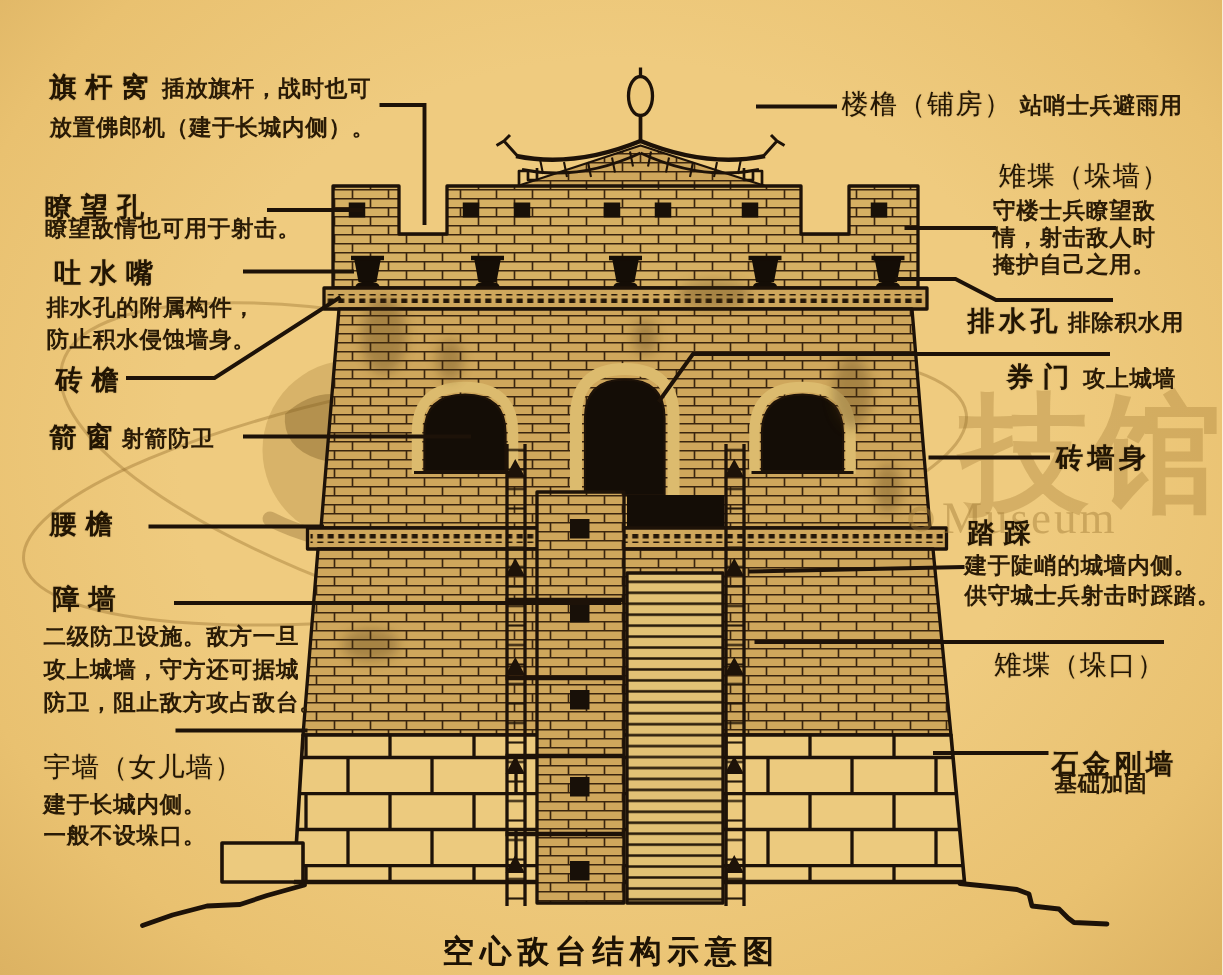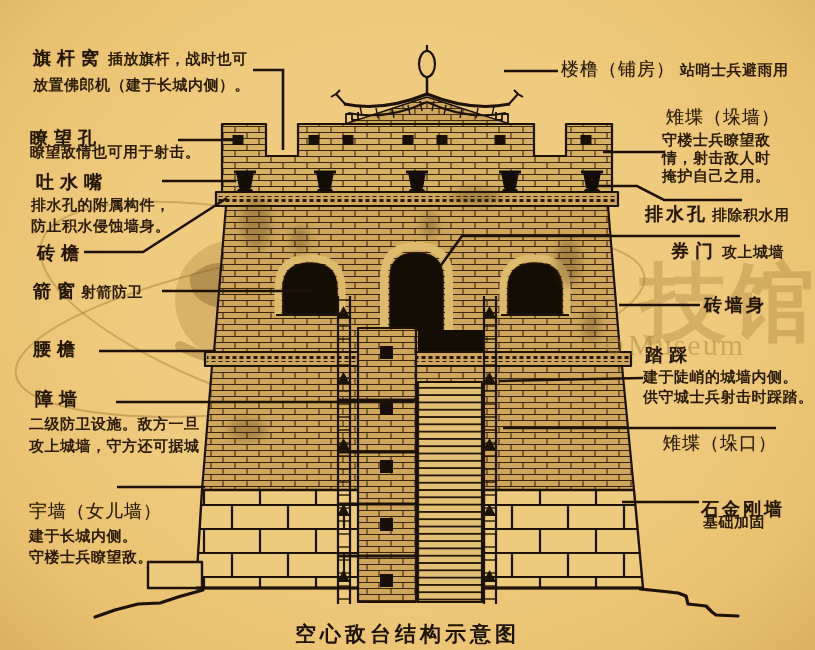--- a/index.html
+++ b/index.html
@@ -235,24 +235,25 @@
 <div class="lbl term" style="left:37px;top:241px">砖檐</div>
 
 <div class="lbl term" style="left:33px;top:279px">箭窗</div>
 <div class="lbl desc" style="left:81px;top:283px">射箭防卫</div>
 
 <div class="lbl term" style="left:33px;top:337px">腰檐</div>
 
 <div class="lbl term" style="left:35px;top:387px">障墙</div>
 <div class="lbl desc" style="left:29px;top:415px">二级防卫设施。敌方一旦</div>
 <div class="lbl desc" style="left:29px;top:437px">攻上城墙，守方还可据城</div>
+<div class="lbl desc" style="left:29px;top:459px">防卫，阻止敌方攻占敌台。</div>
 
 <div class="lbl term-p" style="left:29px;top:499px">宇墙（女儿墙）</div>
 <div class="lbl desc" style="left:29px;top:527px">建于长城内侧。</div>
-<div class="lbl desc" style="left:29px;top:548px">守楼士兵瞭望敌。</div>
+<div class="lbl desc" style="left:29px;top:548px">一般不设垛口。</div>
 
 <div class="lbl term-p" style="left:561px;top:57px">楼橹（铺房）</div>
 <div class="lbl desc" style="left:680px;top:61px">站哨士兵避雨用</div>
 
 <div class="lbl term-p" style="left:666px;top:105px">雉堞（垛墙）</div>
 <div class="lbl desc" style="left:662px;top:131px">守楼士兵瞭望敌</div>
 <div class="lbl desc" style="left:662px;top:149px">情，射击敌人时</div>
 <div class="lbl desc" style="left:662px;top:167px">掩护自己之用。</div>
 
 <div class="lbl term-s" style="left:645px;top:202px">排水孔</div>

